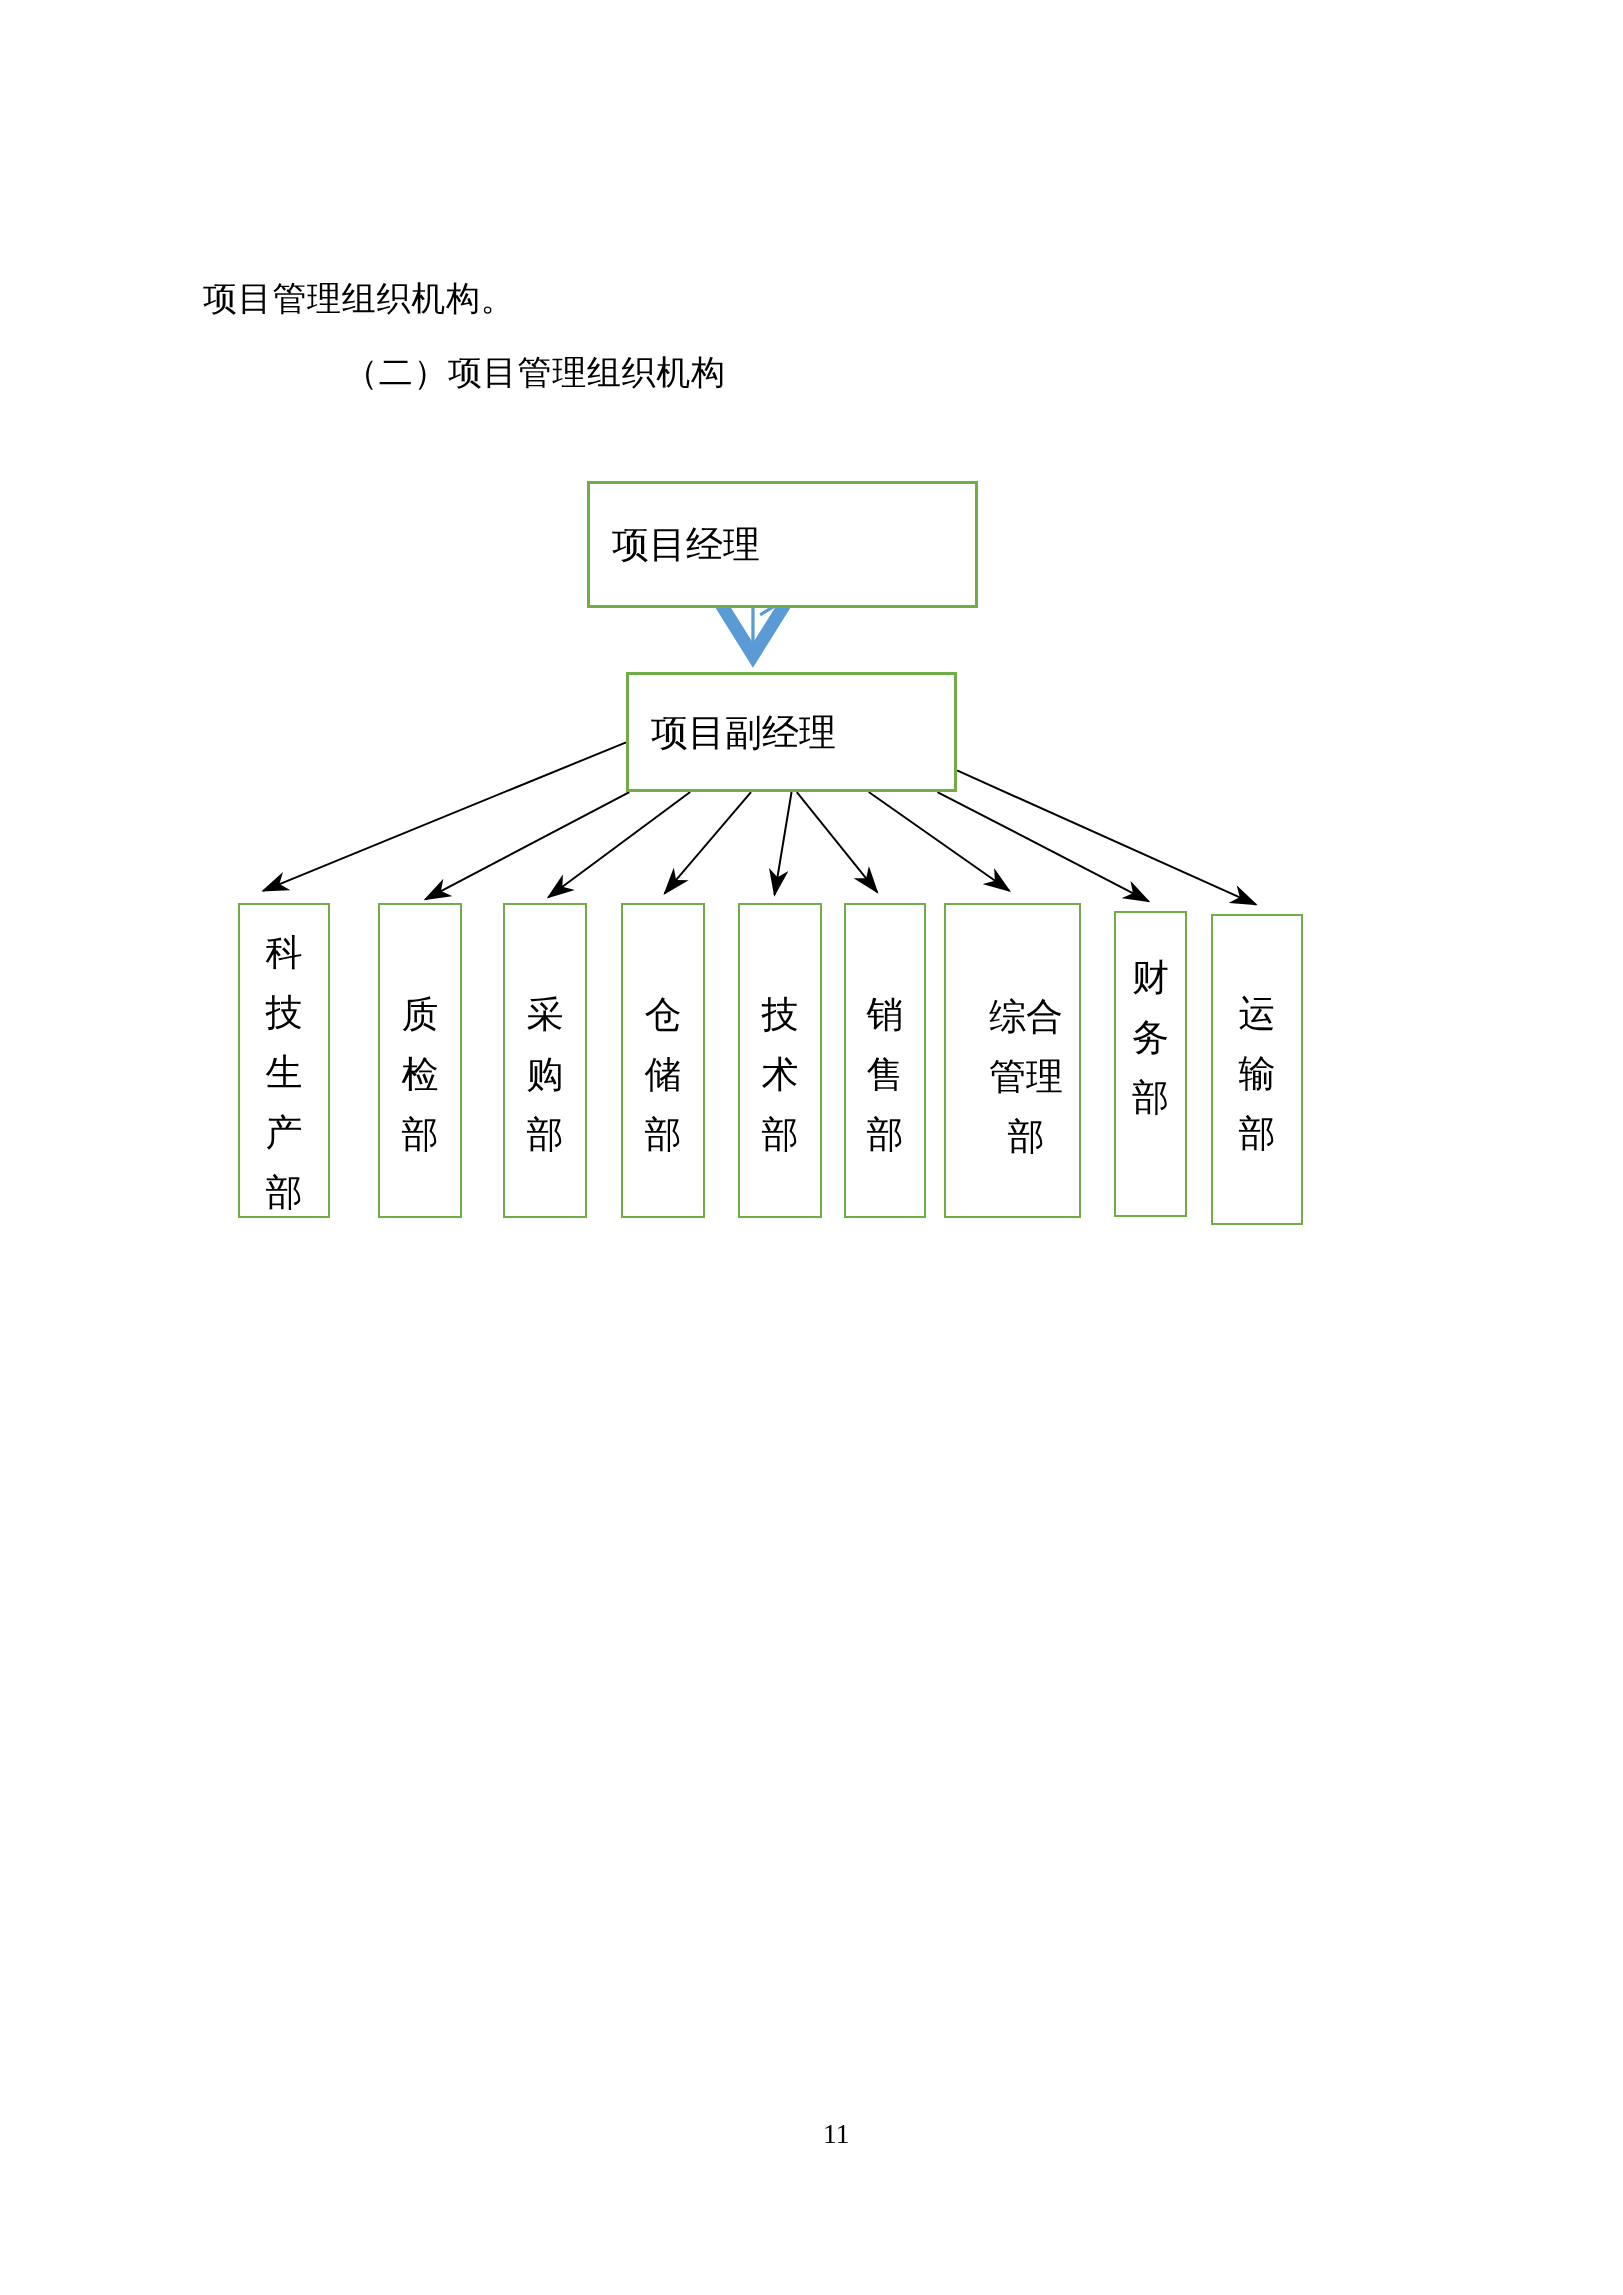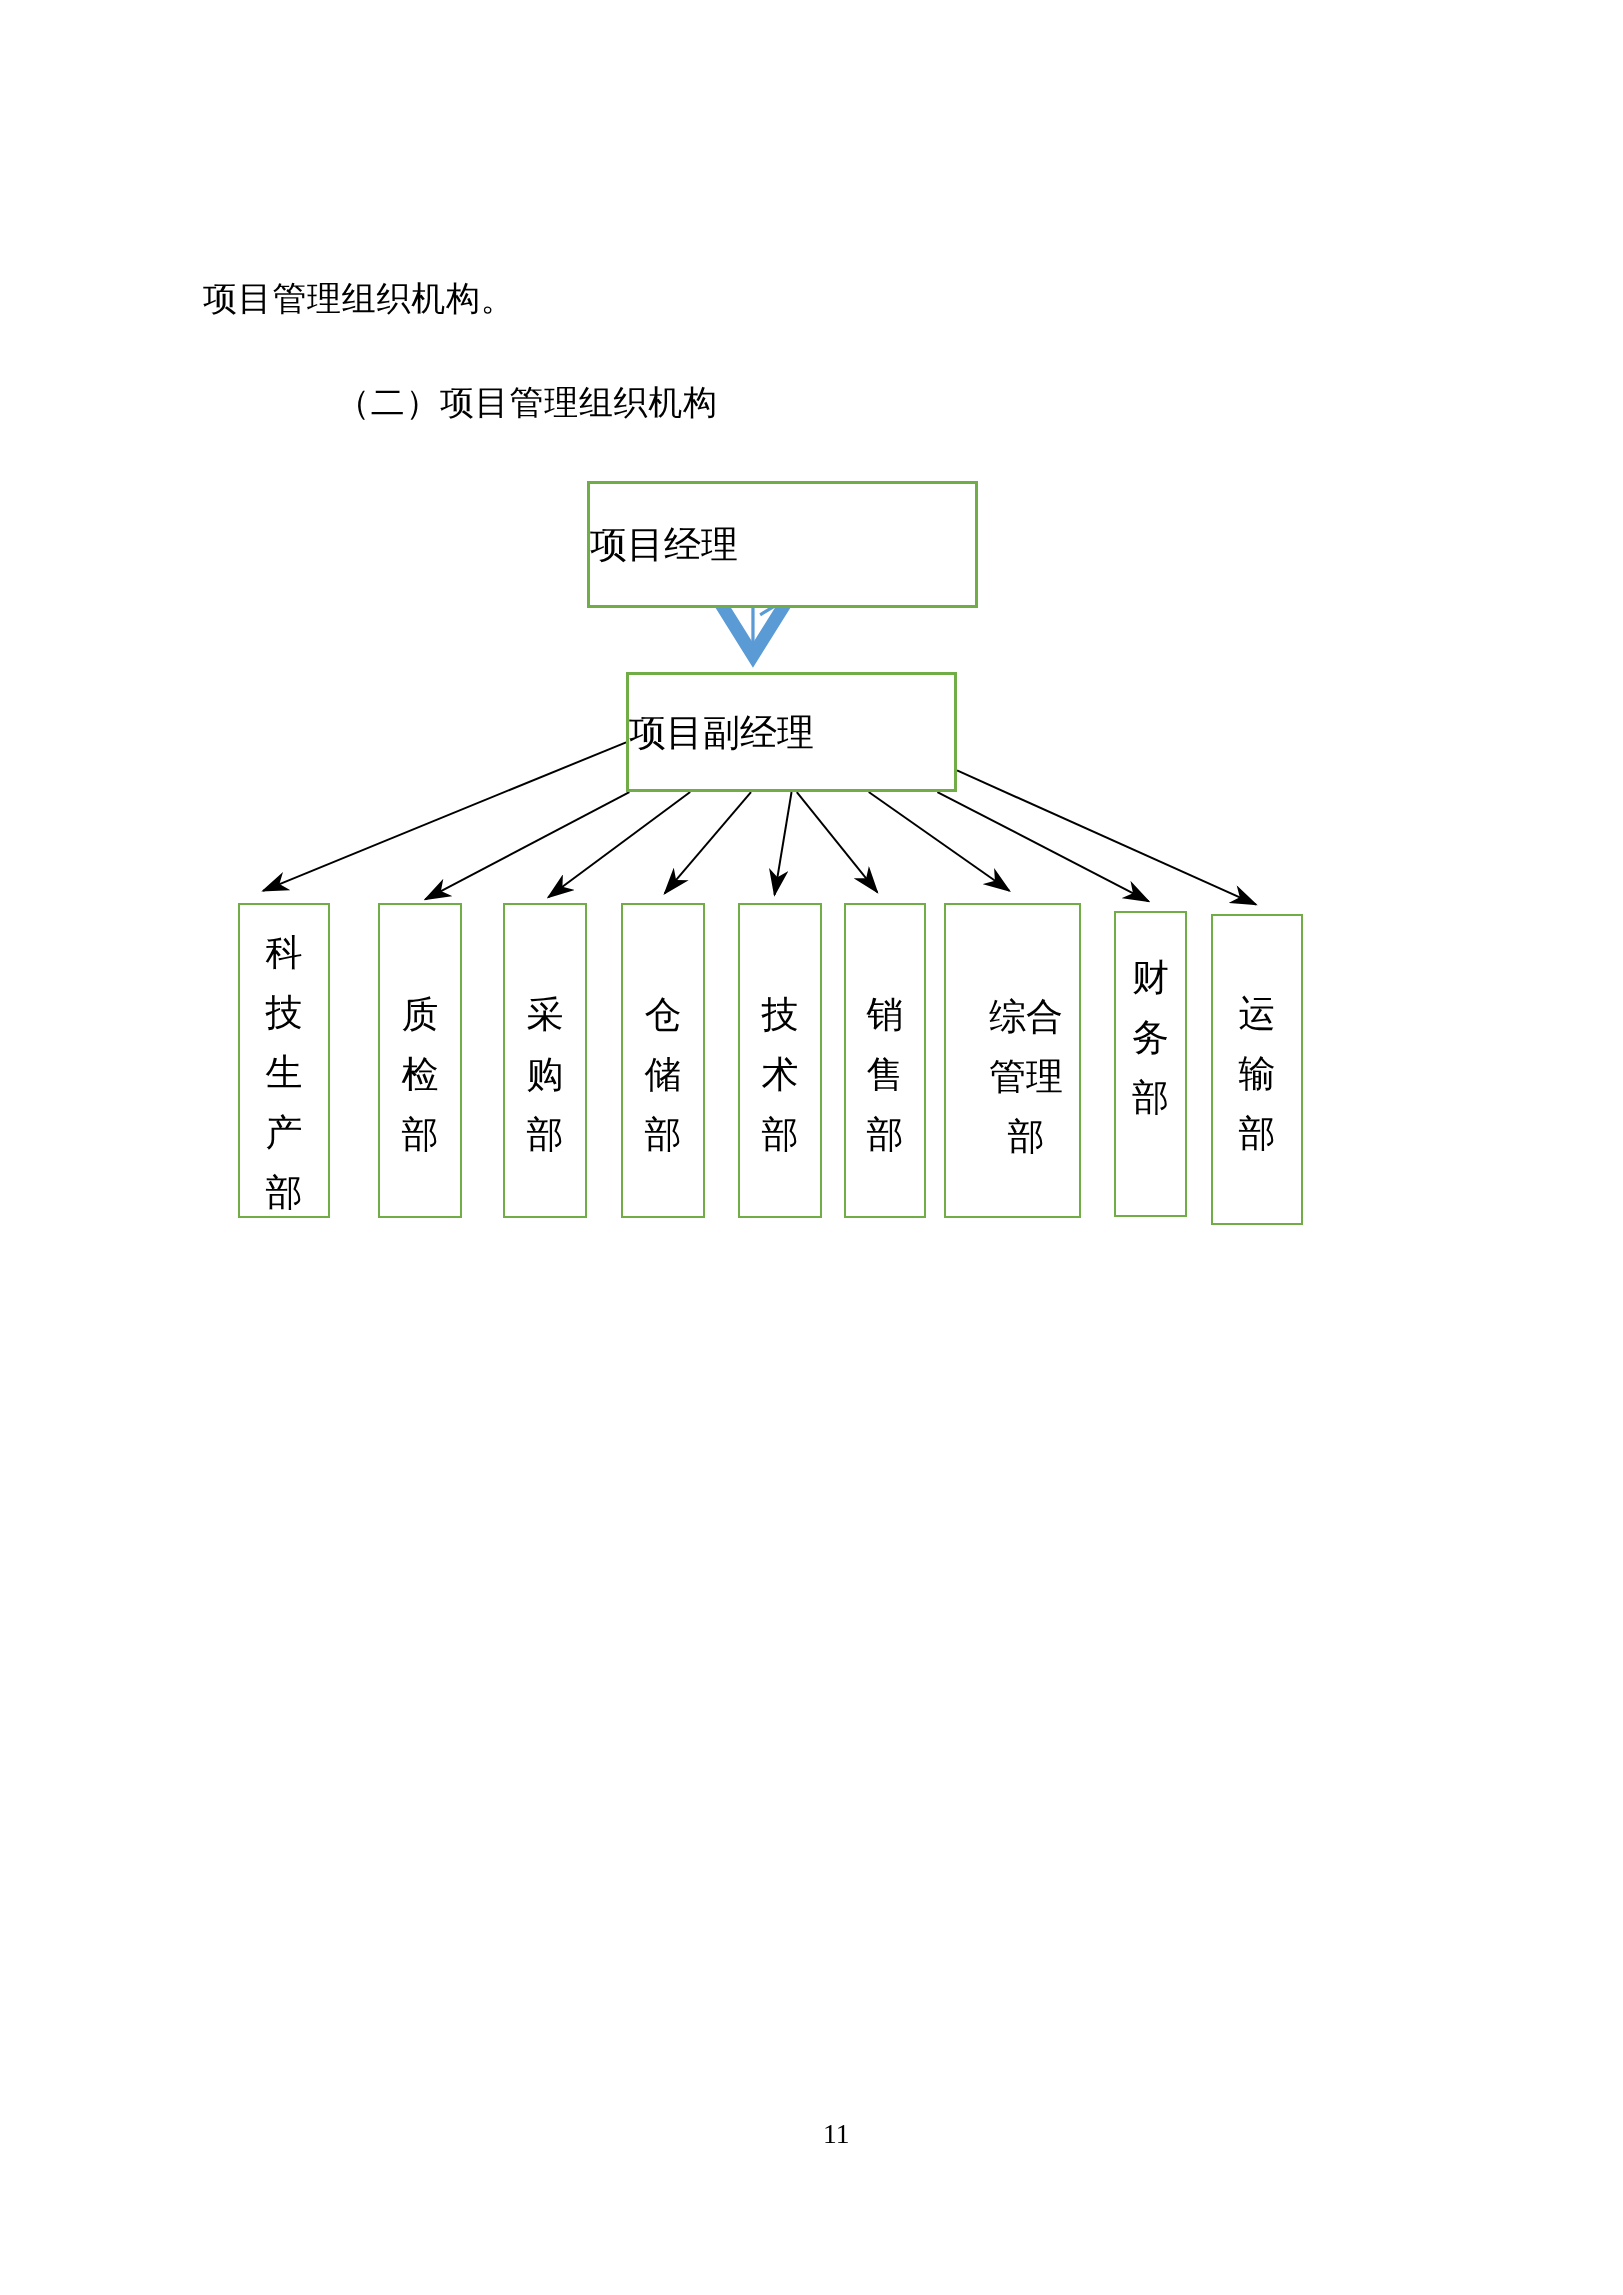--- a/index.html
+++ b/index.html
@@ -26,21 +26,21 @@
     background:#ffffff;
     border:3.3px solid var(--box-border,#70AD47);
     display:flex;
     align-items:center;
   }
   .orgbox .lbl{
     font-size:37px;
     line-height:1;
     white-space:nowrap;
   }
-  .topbox .lbl, .midbox .lbl{ }
+  .topbox .lbl, .midbox .lbl{ padding-left:22px; }
   .deptbox{
     border-width:2.6px;
     justify-content:center;
   }
   .deptbox .lbl{
     white-space:pre-line;
     text-align:center;
     line-height:60px;
   }
   .connector-layer{
@@ -56,21 +56,21 @@
     line-height:1;
     color:#000;
   }
 </style>
 </head>
 <body>
 
 <div class="page">
 
   <div class="bodyline" style="left:203px; top:279px;">项目管理组织机构。</div>
-  <div class="bodyline" style="left:336px; top:353px;margin-top:30px;">（二）项目管理组织机构</div>
+  <div class="bodyline" style="left:344px; top:353px;">（二）项目管理组织机构</div>
 
   <svg class="connector-layer" viewBox="0 0 2481 3509" xmlns="http://www.w3.org/2000/svg">
     <defs>
       <marker id="headBlack" viewBox="0 0 14 10" refX="13" refY="5" markerWidth="14" markerHeight="10" orient="auto-start-reverse">
         <path d="M0,0 L14,5 L0,10 L4,5 Z" fill="#000000"></path>
       </marker>
       <marker id="headBlue" viewBox="0 0 22 24" refX="18" refY="12" markerWidth="22" markerHeight="24" orient="auto-start-reverse">
         <path d="M2,2 L18,12 L2,22" fill="none" stroke="#5B9BD5" stroke-width="4"></path>
       </marker>
     </defs>

